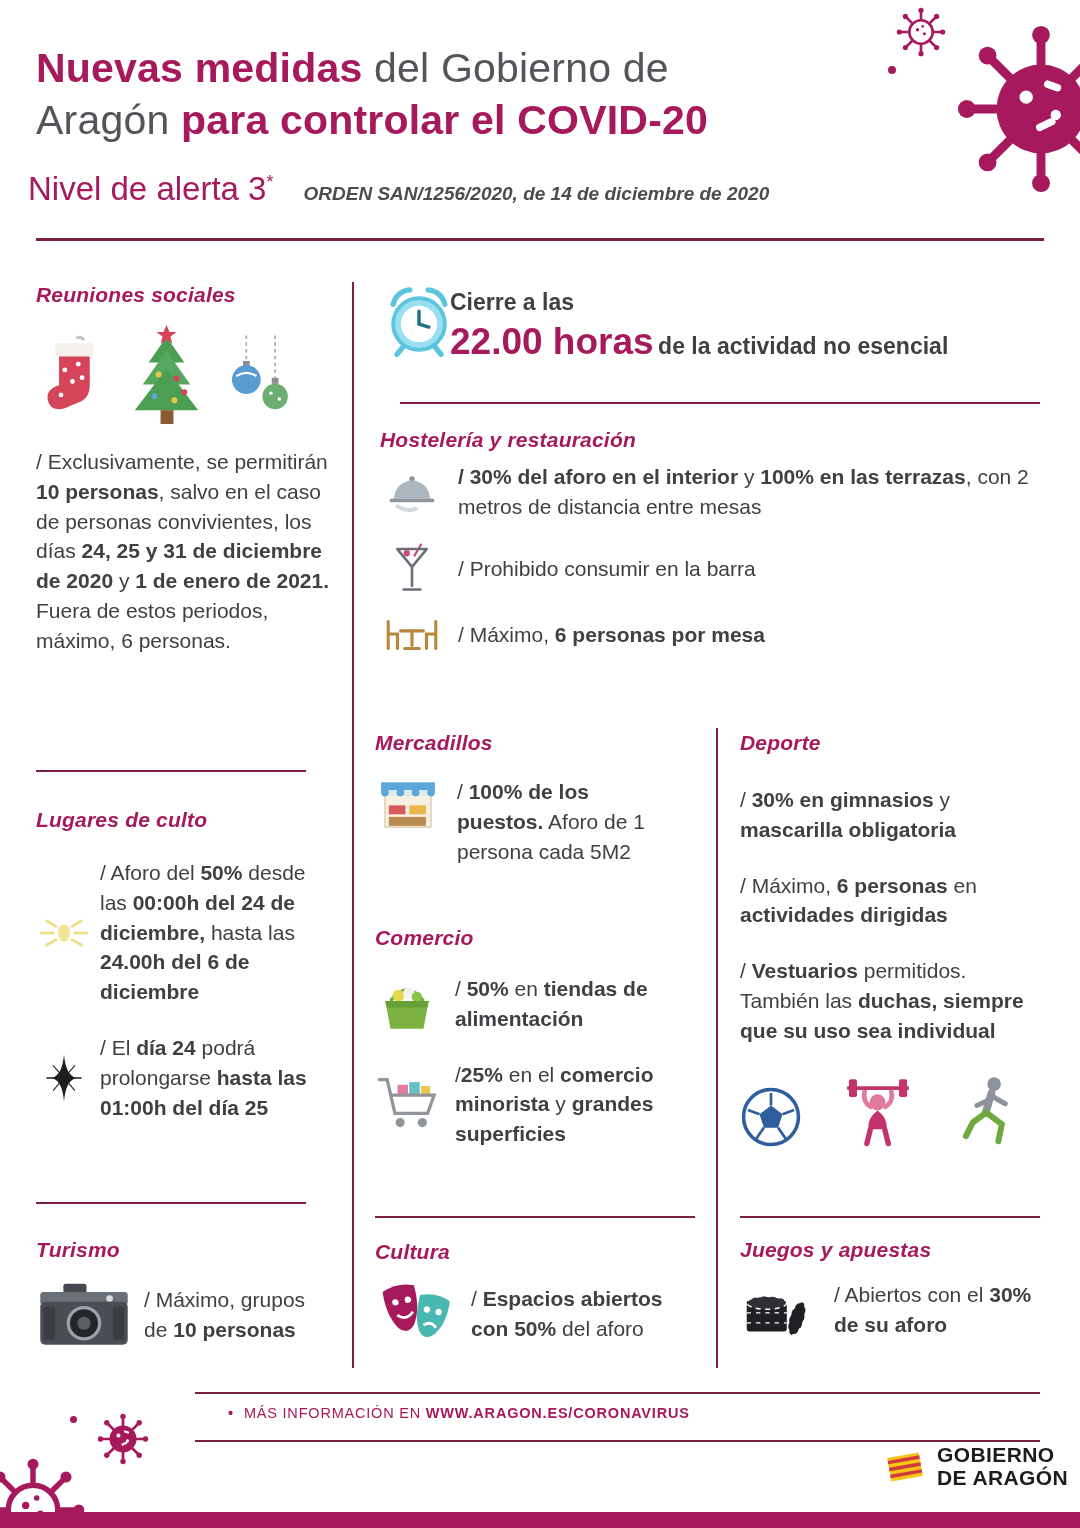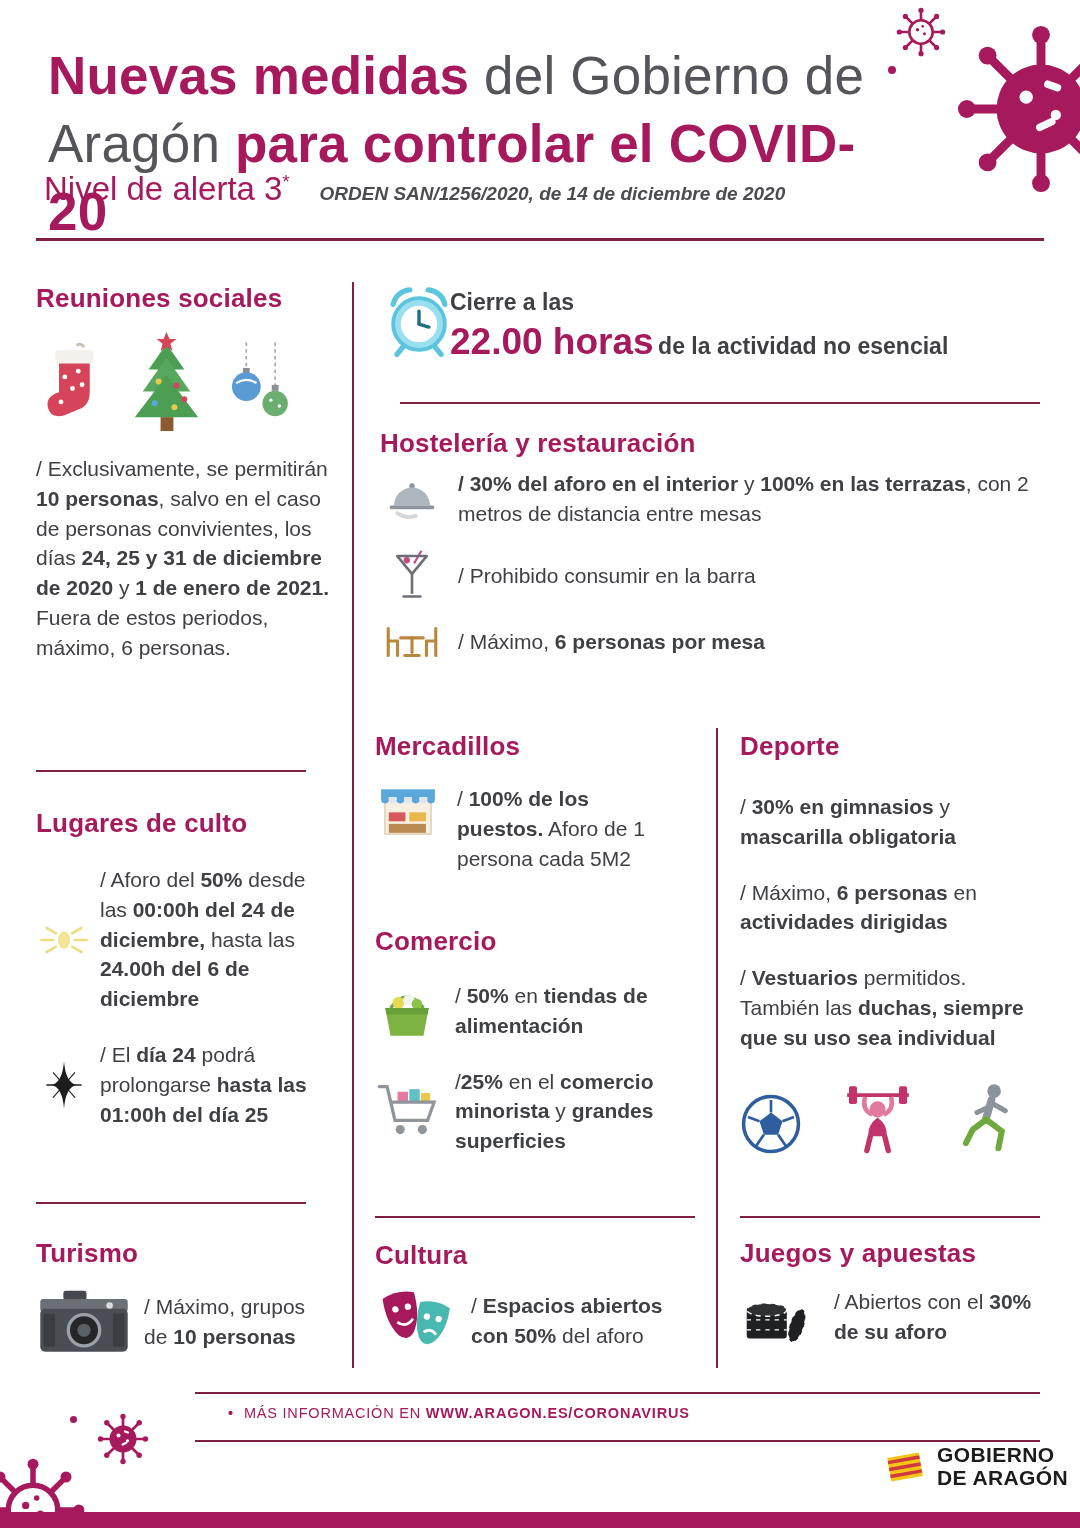--- a/index.html
+++ b/index.html
@@ -7,22 +7,22 @@
     --maroon:#7E2044;
     --ink:#3F4044;
     --ink2:#54555A;
   }
   *{margin:0;padding:0;box-sizing:border-box;}
   body{font-family:"Liberation Sans","DejaVu Sans",sans-serif;background:#e9e9e9;}
   .page{position:relative;width:1080px;height:1528px;background:#ffffff;overflow:hidden;margin:0 auto;}
   .abs{position:absolute;}
   .b{font-weight:700;}
   .accent{color:var(--magenta);font-weight:700;}
-  .h1{font-size:53px;line-height:1.28;color:var(--ink2);font-weight:400;letter-spacing:.2px;margin-left:12px;}
-  .h2{font-size:26px;font-weight:700;color:var(--magenta);letter-spacing:.2px;}
+  .h1{font-size:41px;line-height:1.28;color:var(--ink2);font-weight:400;letter-spacing:.2px;}
+  .h2{font-size:21px;font-weight:700;color:var(--magenta);letter-spacing:.2px;font-style:italic;}
   .alert-row{display:flex;align-items:baseline;gap:30px;}
   .alert{font-size:33px;color:var(--magenta);font-weight:400;}
   .alert sup{font-size:18px;}
   .order{font-size:19px;font-style:italic;font-weight:700;color:#4B4C50;}
   .rule{position:absolute;height:3px;background:var(--maroon);}
   .rule.thin{height:2px;}
   .vrule{position:absolute;width:2px;background:var(--maroon);}
   .txt{font-size:21px;line-height:1.42;color:var(--ink);}
   .big1{font-size:23px;}
   .time{font-size:37px;}
@@ -297,21 +297,21 @@
       <use href="#sym-virus-o"></use>
     </svg>
   <div class="dot" style="left:888px;top:66px;width:8px;height:8px"></div>
 
   <header class="abs" style="left:36px;top:42px;width:860px">
     <div class="h1">
       <div><span class="accent">Nuevas medidas</span><span> del Gobierno de</span></div>
       <div><span>Aragón </span><span class="accent">para controlar el COVID-20</span></div>
     </div>
   </header>
-  <div class="abs alert-row" style="left:44px;top:170px">
+  <div class="abs alert-row" style="left:28px;top:170px">
     <span class="alert"><span>Nivel de alerta 3</span><sup>*</sup></span>
     <span class="order">ORDEN SAN/1256/2020, de 14 de diciembre de 2020</span>
   </div>
   <div class="rule" style="left:36px;top:238px;width:1008px"></div>
 
   <div class="vrule" style="left:352px;top:282px;height:1086px"></div>
   <div class="vrule" style="left:716px;top:728px;height:640px"></div>
 
   <section class="abs" style="left:36px;top:283px;width:296px">
     <h2 class="h2">Reuniones sociales</h2>

